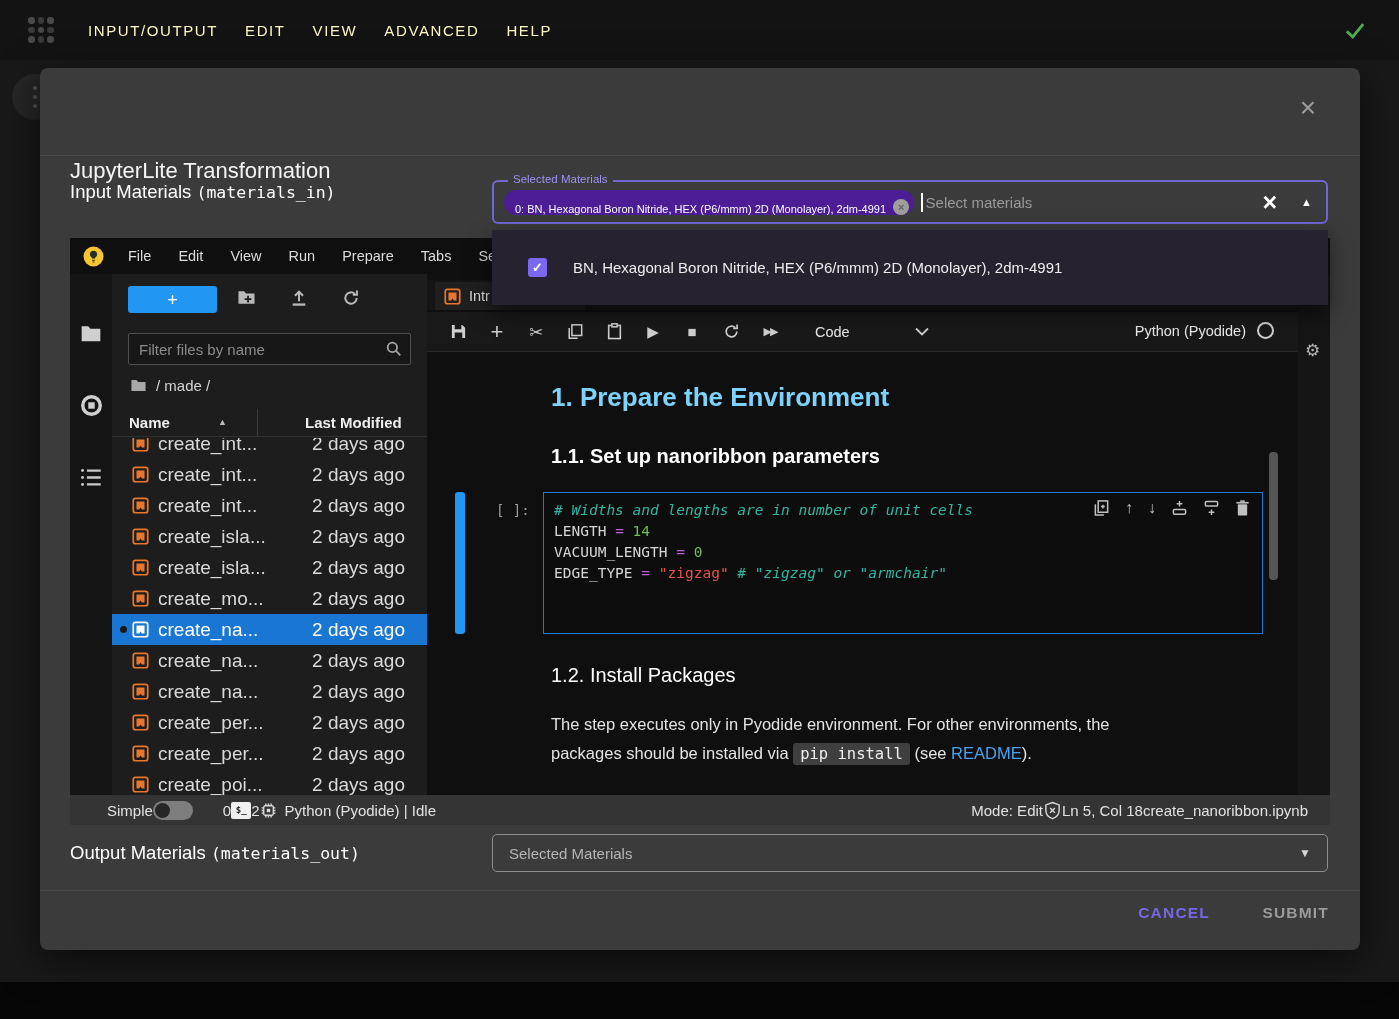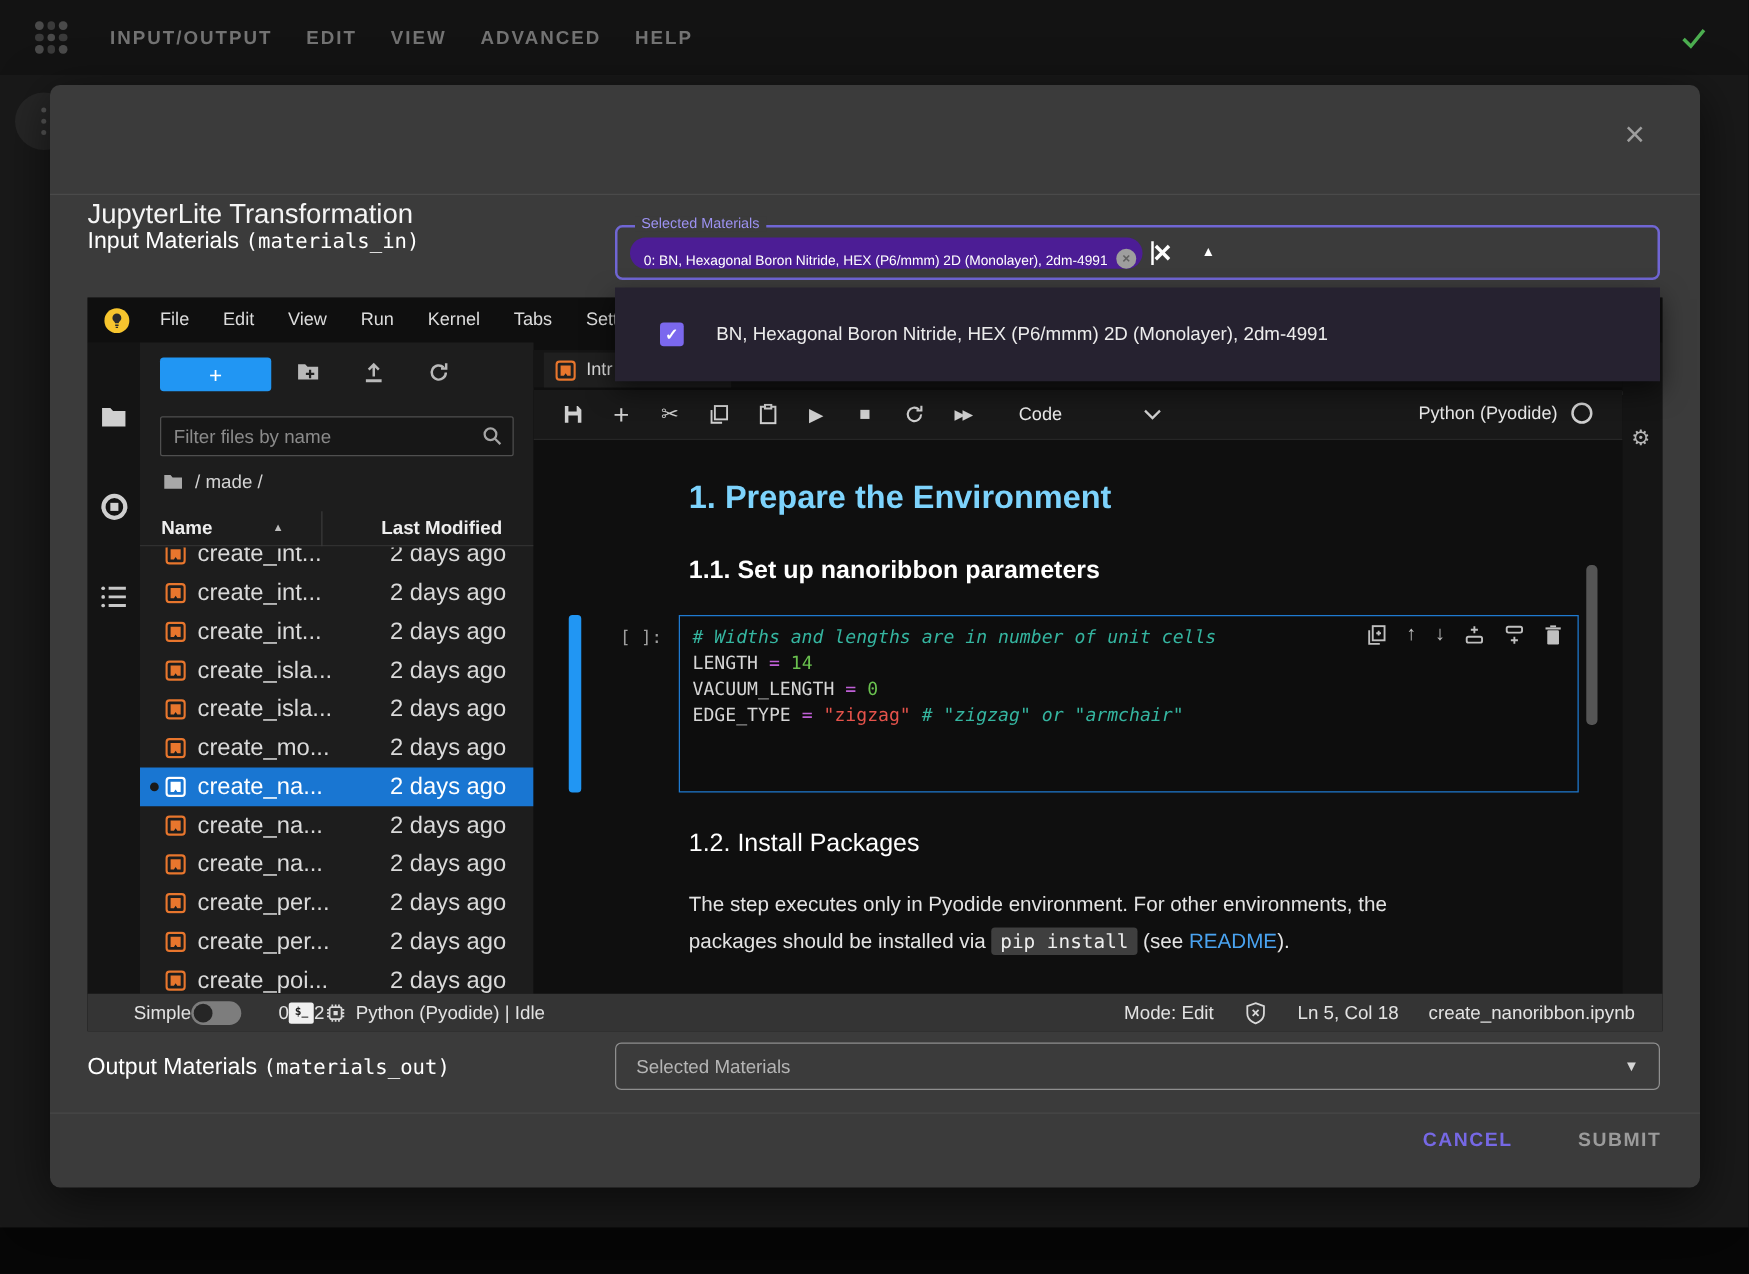--- a/index.html
+++ b/index.html
@@ -7,21 +7,21 @@
   .stage{position:relative;width:1399px;height:1019px;overflow:hidden;
          background:#161616;font-family:"Liberation Sans",sans-serif;}
   
   .topbar{position:absolute;left:0;top:0;width:1399px;height:60px;background:#131313;
           display:flex;align-items:center;z-index:5}
   .applogo{margin-left:24px;width:34px;height:34px;display:grid;grid-template-columns:repeat(3,1fr);
            grid-template-rows:repeat(3,1fr);gap:3px;padding:4px}
   .applogo i{border-radius:50%;background:#4a4a4a}
   .applogo i:nth-child(2n){background:#3a3a3a}
   .topnav{display:flex;margin-left:30px;gap:27px}
-  .topnav span{color:#737373;font-size:15px;letter-spacing:1.6px;font-weight:700;cursor:default}
+  .topnav span{color:#fef9c3;font-size:15px;letter-spacing:1.6px;font-weight:400;cursor:default}
   .topcheck{position:absolute;right:30px;top:16px}
   
   .bd-circle{position:absolute;left:12px;top:74px;width:46px;height:46px;border-radius:50%;
              background:#262626;z-index:6}
   .bd-circle i{position:absolute;left:21px;width:4px;height:4px;border-radius:50%;background:#555}
   .bottom-strip{position:absolute;left:0;top:982px;width:1399px;height:37px;background:#060606;z-index:4}
   .mid-strip{position:absolute;left:0;top:60px;width:1399px;height:922px;background:#191919;z-index:3}
   
   .modal{position:absolute;left:40px;top:68px;width:1320px;height:882px;background:#3b3b3b;
          border-radius:8px;z-index:10;box-shadow:0 10px 40px rgba(0,0,0,.6)}
@@ -128,21 +128,21 @@
   
   .statusbar{position:absolute;left:0;bottom:0;width:100%;height:30px;background:#343434;
              display:flex;align-items:center;color:#e2e2e2;font-size:15px}
   .sb-left{display:flex;align-items:center;margin-left:37px;gap:0}
   .toggle{width:40px;height:19px;background:#7d7d7d;border-radius:10px;position:relative;cursor:pointer}
   .toggle i{position:absolute;left:2px;top:2px;width:15px;height:15px;border-radius:50%;background:#262626}
   .sb-gap{width:30px}
   .termicon{width:20px;height:17px;background:#f0f0f0;border-radius:2px;color:#1d1d1d;
             font-family:"DejaVu Sans Mono",monospace;font-size:9px;font-weight:bold;
             display:flex;align-items:center;justify-content:center;cursor:pointer}
-  .sb-right{display:flex;align-items:center;margin-left:auto;margin-right:22px;gap:24px}
+  .sb-right{display:flex;align-items:center;margin-left:auto;margin-right:22px;}
   
   .outlabel{position:absolute;left:30px;top:774px;color:#fff;font-size:18.5px}
   .out-select{position:absolute;left:452px;top:766px;width:836px;height:38px;border:1px solid #8f8f8f;
               border-radius:5px;display:flex;align-items:center;padding:0 16px;cursor:pointer}
   .out-select .val{color:#b5b5b5;font-size:15px;flex:1}
   .out-select .caret{color:#d5d5d5;font-size:12px}
   .footer-div{position:absolute;left:0;top:822px;width:100%;border-top:1px solid #484848}
   .btn-cancel{position:absolute;right:150px;top:836px;background:none;border:none;color:#7668e4;
               font-size:15.5px;font-weight:bold;letter-spacing:1.2px;cursor:pointer;
               font-family:"Liberation Sans",sans-serif}
@@ -199,38 +199,39 @@
       <span>Input Materials </span><span class="mono">(materials_in)</span>
     </div>
 
     <div class="mat-field">
       <div class="mat-legend">Selected Materials</div>
       <div class="chip">
         <span>0: BN, Hexagonal Boron Nitride, HEX (P6/mmm) 2D (Monolayer), 2dm-4991</span>
         <span class="chip-x">×</span>
       </div>
       <span class="cursorbar"></span>
+      <span class="mat-ph">Select materials</span>
       <span class="mat-clear">×</span>
       <span class="mat-caret">▲</span>
     </div>
 
     <div class="jup">
       <div class="jmenubar">
         <span class="jlogo">
           <svg width="21" height="21" viewBox="0 0 20 20">
               <circle cx="10" cy="10" r="9.5" fill="#f7c52e"></circle>
           <path d="M10 4.6 a3.4 3.4 0 0 1 3.4 3.4 c0 1.4-.9 2.1-1.5 2.8-.3.4-.5.8-.5 1.2 h-2.8 c0-.4-.2-.8-.5-1.2-.6-.7-1.5-1.4-1.5-2.8 A3.4 3.4 0 0 1 10 4.6 z M8.7 13 h2.6 v1 h-2.6 z M9.1 14.7 h1.8 v.9 h-1.8 z" fill="#2b2b2b"></path>
             </svg>
         </span>
         <div class="jmenu">
             <span>File</span>
             <span>Edit</span>
             <span>View</span>
             <span>Run</span>
-            <span>Kernel</span>
+            <span>Prepare</span>
             <span>Tabs</span>
             <span>Settings</span>
           </div>
       </div>
 
       <div class="dock">
         <span>
           <svg width="22" height="20" viewBox="0 0 20 18" fill="#cfcfcf">
               <path d="M1.5 2 h6 l2 2.3 h9 v11.2 h-17 z"></path>
             </svg>

